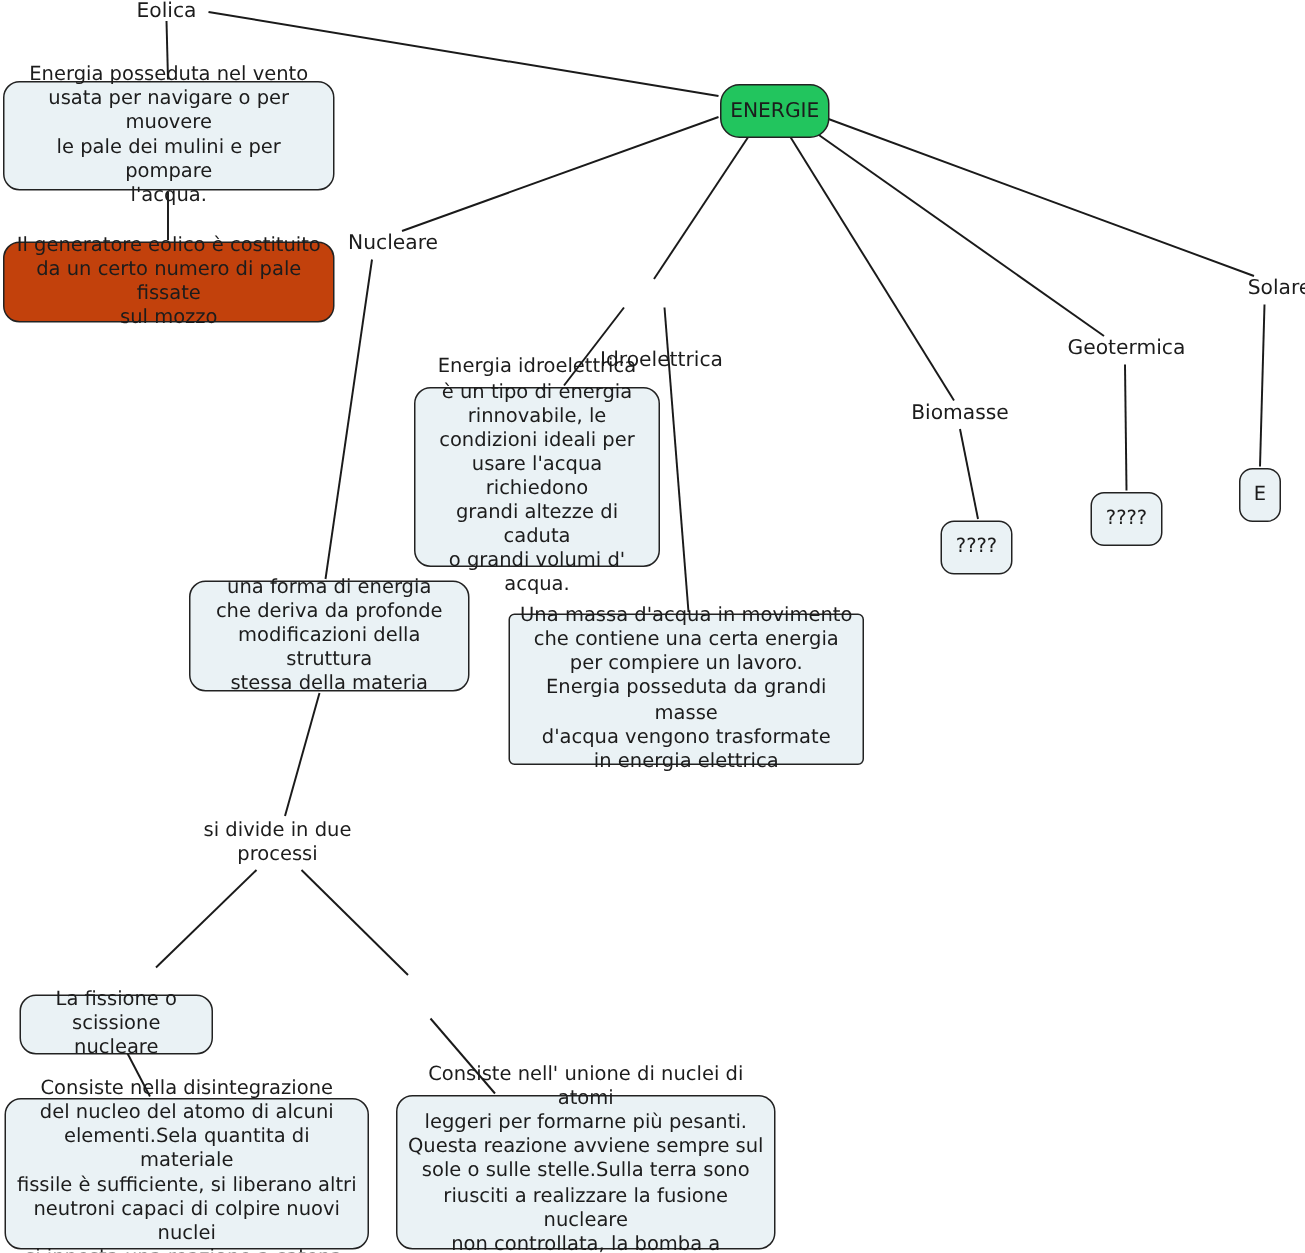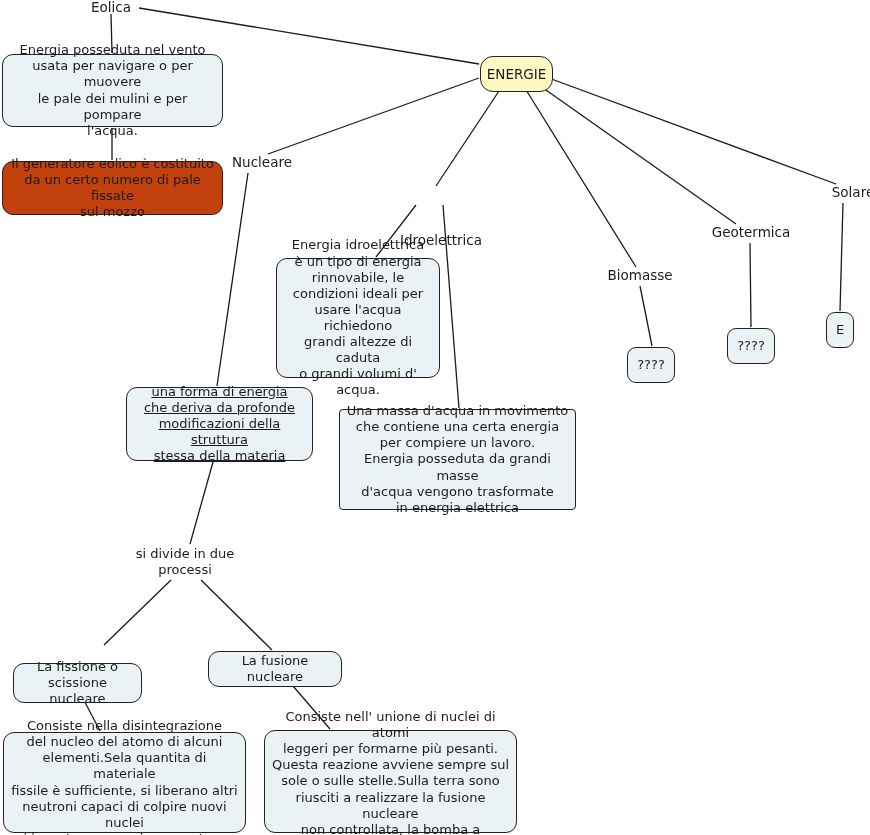--- a/index.html
+++ b/index.html
@@ -75,29 +75,29 @@
       <line x1="736" y1="224" x2="536" y2="83" stroke="#1a1a1a" stroke-width="1.3"></line>
       <line x1="750" y1="243" x2="751" y2="327" stroke="#1a1a1a" stroke-width="1.3"></line>
       <line x1="836" y1="184" x2="546" y2="77" stroke="#1a1a1a" stroke-width="1.3"></line>
       <line x1="843" y1="203" x2="840" y2="311" stroke="#1a1a1a" stroke-width="1.3"></line>
       <line x1="213" y1="462" x2="190" y2="544" stroke="#1a1a1a" stroke-width="1.3"></line>
       <line x1="171" y1="580" x2="104" y2="645" stroke="#1a1a1a" stroke-width="1.3"></line>
       <line x1="201" y1="580" x2="272" y2="650" stroke="#1a1a1a" stroke-width="1.3"></line>
       <line x1="77" y1="687" x2="100" y2="731" stroke="#1a1a1a" stroke-width="1.3"></line>
       <line x1="287" y1="679" x2="330" y2="729" stroke="#1a1a1a" stroke-width="1.3"></line>
     </svg>
-<div class="node" style="border-radius: 13px; background: #fef9c3; border-color: rgb(34, 34, 34); left: 480px; top: 56px; width: 73px; height: 28px; font-size: 13.5px;">ENERGIE</div>
+<div class="node" style="border-radius: 13px; background: #22c55e; border-color: rgb(34, 34, 34); left: 480px; top: 56px; width: 73px; height: 28px; font-size: 13.5px;">ENERGIE</div>
     <div class="node" style="border-radius: 11px; background: rgb(234, 242, 245); border-color: rgb(34, 34, 34); left: 2px; top: 54px; width: 221px; height: 73px; font-size: 13px;">Energia posseduta nel vento
 usata per navigare o per muovere
 le pale dei mulini e per pompare
 l'acqua.</div>
     <div class="node" style="border-radius: 11px; background: #c2410c; border-color: rgb(34, 34, 34); left: 2px; top: 161px; width: 221px; height: 54px; font-size: 13px;">Il generatore eolico è costituito
 da un certo numero di pale fissate
 sul mozzo</div>
-    <div class="node" style="border-radius: 11px; background: rgb(234, 242, 245); border-color: rgb(34, 34, 34); left: 126px; top: 387px; width: 187px; height: 74px; font-size: 13px; text-decoration: underline;">una forma di energia
+    <div class="node" style="border-radius: 11px; background: rgb(234, 242, 245); border-color: rgb(34, 34, 34); left: 126px; top: 387px; width: 187px; height: 74px; font-size: 13px;">una forma di energia
 che deriva da profonde
 modificazioni della struttura
 stessa della materia</div>
     <div class="node" style="border-radius: 11px; background: rgb(234, 242, 245); border-color: rgb(34, 34, 34); left: 276px; top: 258px; width: 164px; height: 120px; font-size: 13px;">Energia idroelettrica
 è un tipo di energia
 rinnovabile, le
 condizioni ideali per
 usare l'acqua richiedono
 grandi altezze di caduta
 o grandi volumi d' acqua.</div>
@@ -105,21 +105,20 @@
 che contiene una certa energia
 per compiere un lavoro.
 Energia posseduta da grandi masse
 d'acqua vengono trasformate
 in energia elettrica</div>
     <div class="node" style="border-radius: 9px; background: rgb(234, 242, 245); border-color: rgb(34, 34, 34); left: 627px; top: 347px; width: 48px; height: 26px; font-size: 13px;">????</div>
     <div class="node" style="border-radius: 9px; background: rgb(234, 242, 245); border-color: rgb(34, 34, 34); left: 727px; top: 328px; width: 48px; height: 26px; font-size: 13px;">????</div>
     <div class="node" style="border-radius: 9px; background: rgb(234, 242, 245); border-color: rgb(34, 34, 34); left: 826px; top: 312px; width: 28px; height: 28px; font-size: 13px;">E</div>
     <div class="node" style="border-radius: 11px; background: rgb(234, 242, 245); border-color: rgb(34, 34, 34); left: 13px; top: 646px; width: 129px; height: 40px; font-size: 13px; margin-top: 17px;">La fissione o
 scissione nucleare</div>
-    <div class="node" style="border-radius: 11px; background: rgb(234, 242, 245); border-color: rgb(34, 34, 34); left: 208px; top: 651px; width: 134px; height: 27px; font-size: 13px;">La fusione nucleare</div>
     <div class="node" style="border-radius: 11px; background: rgb(234, 242, 245); border-color: rgb(34, 34, 34); left: 3px; top: 732px; width: 243px; height: 101px; font-size: 13px;">Consiste nella disintegrazione
 del nucleo del atomo di alcuni
 elementi.Sela quantita di materiale
 fissile è sufficiente, si liberano altri
 neutroni capaci di colpire nuovi nuclei
 si innesta una reazione a catena.</div>
     <div class="node" style="border-radius: 11px; background: rgb(234, 242, 245); border-color: rgb(34, 34, 34); left: 264px; top: 730px; width: 253px; height: 103px; font-size: 13px;">Consiste nell' unione di nuclei di atomi
 leggeri per formarne più pesanti.
 Questa reazione avviene sempre sul
 sole o sulle stelle.Sulla terra sono

